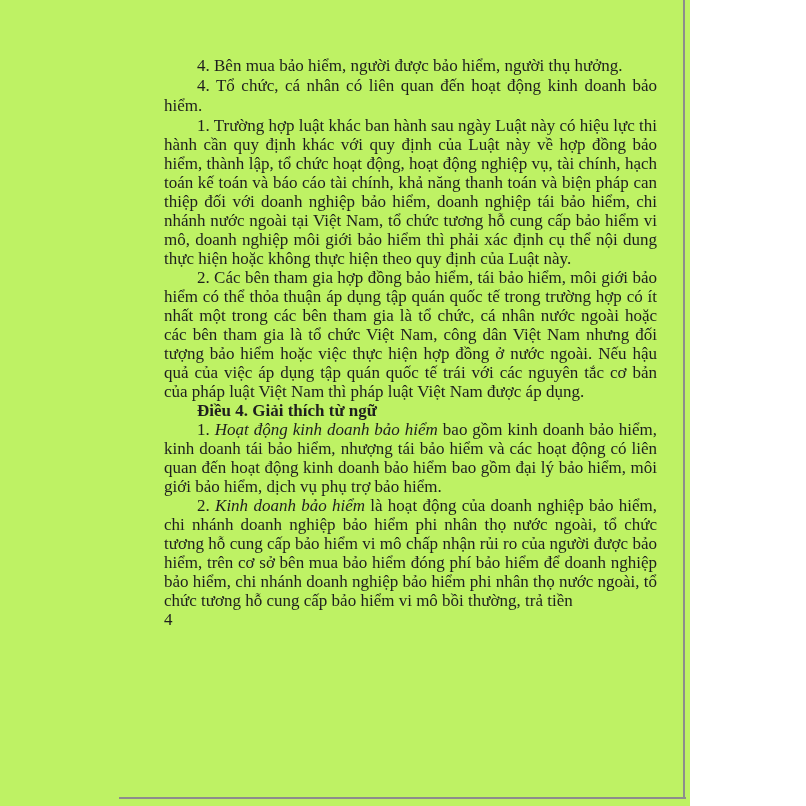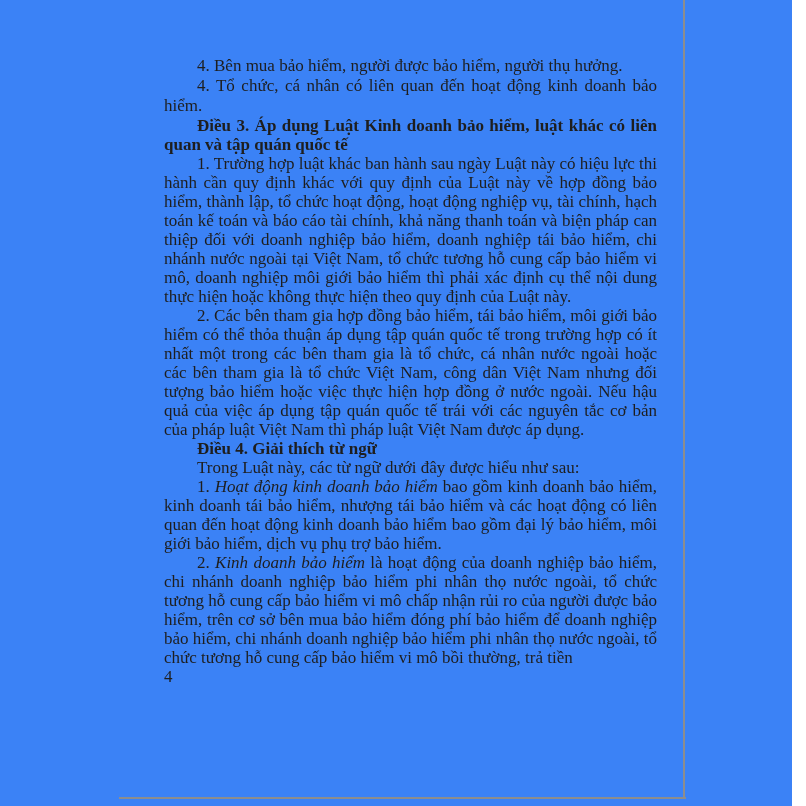--- a/index.html
+++ b/index.html
@@ -2,23 +2,23 @@
 <html lang="vi"><head>
 <meta charset="utf-8">
 <style>
   html, body {
     margin: 0;
     padding: 0;
     background: #ffffff;
   }
   .canvas {
     position: relative;
-    width: 792px;
+    width: 690px;
     height: 806px;
-    background: #3b82f6;
+    background: #bef264;
     overflow: hidden;
   }
   
   .page-edge-right {
     position: absolute;
     left: 683px;
     top: 0;
     width: 2px;
     height: 799px;
     background: #8d8d8d;
@@ -77,29 +77,27 @@
 <div class="canvas">
 
   <div class="page-edge-right" style="background: rgb(141, 141, 141);"></div>
   <div class="page-edge-bottom" style="background: rgb(141, 141, 141);"></div>
 
   <div class="text-column" style="color: rgb(30, 30, 30);">
 
     <p class="list-item">4. Bên mua bảo hiểm, người được bảo hiểm, người thụ hưởng.</p>
     <p class="list-item">4. Tổ chức, cá nhân có liên quan đến hoạt động kinh doanh bảo hiểm.</p>
 
-    <h3 class="heading">Điều 3. Áp dụng Luật Kinh doanh bảo hiểm, luật khác có liên quan và tập quán quốc tế</h3>
 
     <p class="para">1. Trường hợp luật khác ban hành sau ngày Luật này có hiệu lực thi hành cần quy định khác với quy định của Luật này về hợp đồng bảo hiểm, thành lập, tổ chức hoạt động, hoạt động nghiệp vụ, tài chính, hạch toán kế toán và báo cáo tài chính, khả năng thanh toán và biện pháp can thiệp đối với doanh nghiệp bảo hiểm, doanh nghiệp tái bảo hiểm, chi nhánh nước ngoài tại Việt Nam, tổ chức tương hỗ cung cấp bảo hiểm vi mô, doanh nghiệp môi giới bảo hiểm thì phải xác định cụ thể nội dung thực hiện hoặc không thực hiện theo quy định của Luật này.</p>
 
     <p class="para">2. Các bên tham gia hợp đồng bảo hiểm, tái bảo hiểm, môi giới bảo hiểm có thể thỏa thuận áp dụng tập quán quốc tế trong trường hợp có ít nhất một trong các bên tham gia là tổ chức, cá nhân nước ngoài hoặc các bên tham gia là tổ chức Việt Nam, công dân Việt Nam nhưng đối tượng bảo hiểm hoặc việc thực hiện hợp đồng ở nước ngoài. Nếu hậu quả của việc áp dụng tập quán quốc tế trái với các nguyên tắc cơ bản của pháp luật Việt Nam thì pháp luật Việt Nam được áp dụng.</p>
 
     <h3 class="heading">Điều 4. Giải thích từ ngữ</h3>
 
-    <p class="para">Trong Luật này, các từ ngữ dưới đây được hiểu như sau:</p>
 
     <p class="para">
       <span>1. </span><span class="term-italic">Hoạt động kinh doanh bảo hiểm</span><span> bao gồm kinh doanh bảo hiểm, kinh doanh tái bảo hiểm, nhượng tái bảo hiểm và các hoạt động có liên quan đến hoạt động kinh doanh bảo hiểm bao gồm đại lý bảo hiểm, môi giới bảo hiểm, dịch vụ phụ trợ bảo hiểm.</span>
     </p>
 
     <p class="para">
       <span>2. </span><span class="term-italic">Kinh doanh bảo hiểm</span><span> là hoạt động của doanh nghiệp bảo hiểm, chi nhánh doanh nghiệp bảo hiểm phi nhân thọ nước ngoài, tổ chức tương hỗ cung cấp bảo hiểm vi mô chấp nhận rủi ro của người được bảo hiểm, trên cơ sở bên mua bảo hiểm đóng phí bảo hiểm để doanh nghiệp bảo hiểm, chi nhánh doanh nghiệp bảo hiểm phi nhân thọ nước ngoài, tổ chức tương hỗ cung cấp bảo hiểm vi mô bồi thường, trả tiền</span>
     </p>
 
     <p class="page-number">4</p>

